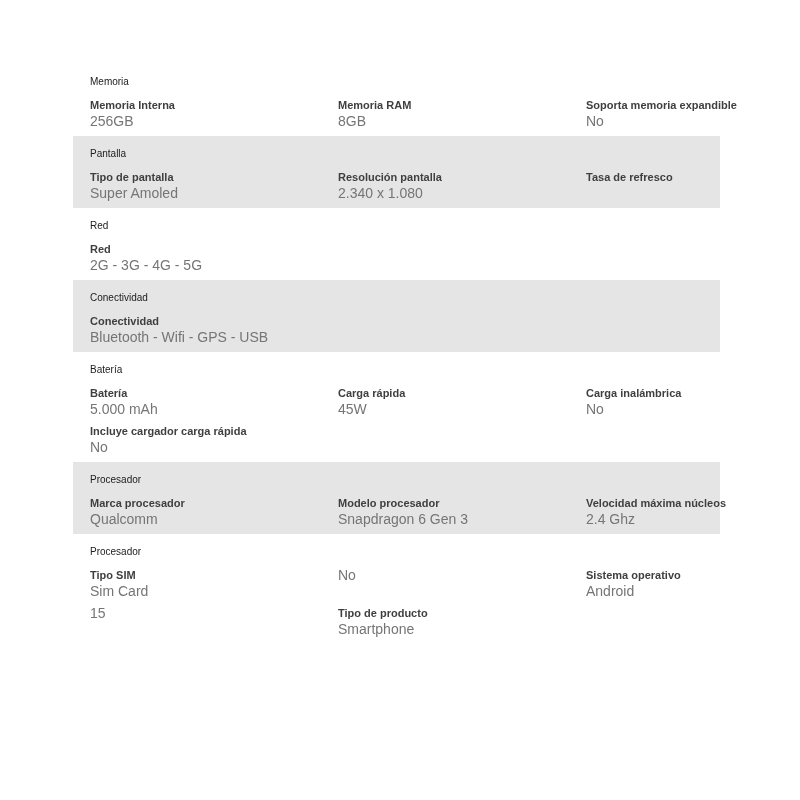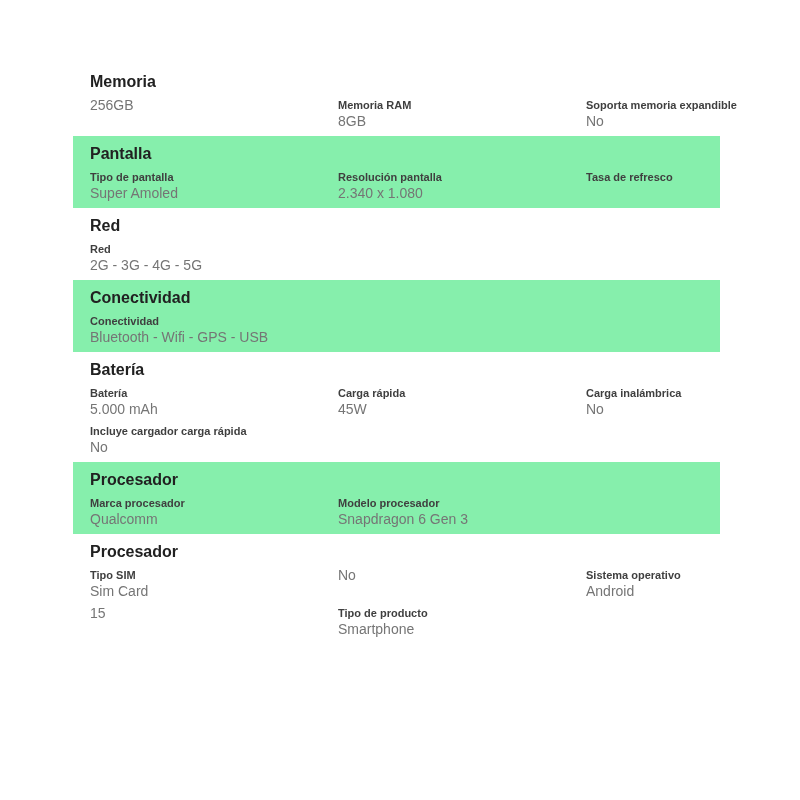--- a/index.html
+++ b/index.html
@@ -12,26 +12,26 @@
   }
   .specs-wrapper {
     width: 647px;
     margin: 64px 0 0 73px;
   }
   .spec-section {
     padding: 10px 6px 0 17px;
     background: transparent;
   }
   .spec-section.alt {
-    background: #86efac;
+    background: #e5e5e5;
   }
   .section-title {
-    font-size: 16px;
+    font-size: 10px;
     line-height: 16px;
-    font-weight: bold;
+    font-weight: normal;
     color: #212121;
     margin: 0 0 8px 0;
   }
   .spec-grid {
     display: grid;
     grid-template-columns: 248px 248px minmax(0, 1fr);
   }
   .spec-item {
     margin-bottom: 8px;
   }
@@ -53,20 +53,21 @@
 </style>
 </head>
 <body>
 
 <div class="specs-wrapper">
 
   <div class="spec-section">
     <h3 class="section-title">Memoria</h3>
     <div class="spec-grid">
       <div class="spec-item">
+        <div class="spec-label">Memoria Interna</div>
         <div class="spec-value">256GB</div>
       </div>
       <div class="spec-item">
         <div class="spec-label">Memoria RAM</div>
         <div class="spec-value">8GB</div>
       </div>
       <div class="spec-item">
         <div class="spec-label">Soporta memoria expandible</div>
         <div class="spec-value">No</div>
       </div>
@@ -136,20 +137,24 @@
     <h3 class="section-title">Procesador</h3>
     <div class="spec-grid">
       <div class="spec-item">
         <div class="spec-label">Marca procesador</div>
         <div class="spec-value">Qualcomm</div>
       </div>
       <div class="spec-item">
         <div class="spec-label">Modelo procesador</div>
         <div class="spec-value">Snapdragon 6 Gen 3</div>
       </div>
+      <div class="spec-item">
+        <div class="spec-label">Velocidad máxima núcleos</div>
+        <div class="spec-value">2.4 Ghz</div>
+      </div>
     </div>
   </div>
 
   <div class="spec-section">
     <h3 class="section-title">Procesador</h3>
     <div class="spec-grid">
       <div class="spec-item">
         <div class="spec-label">Tipo SIM</div>
         <div class="spec-value">Sim Card</div>
       </div>

